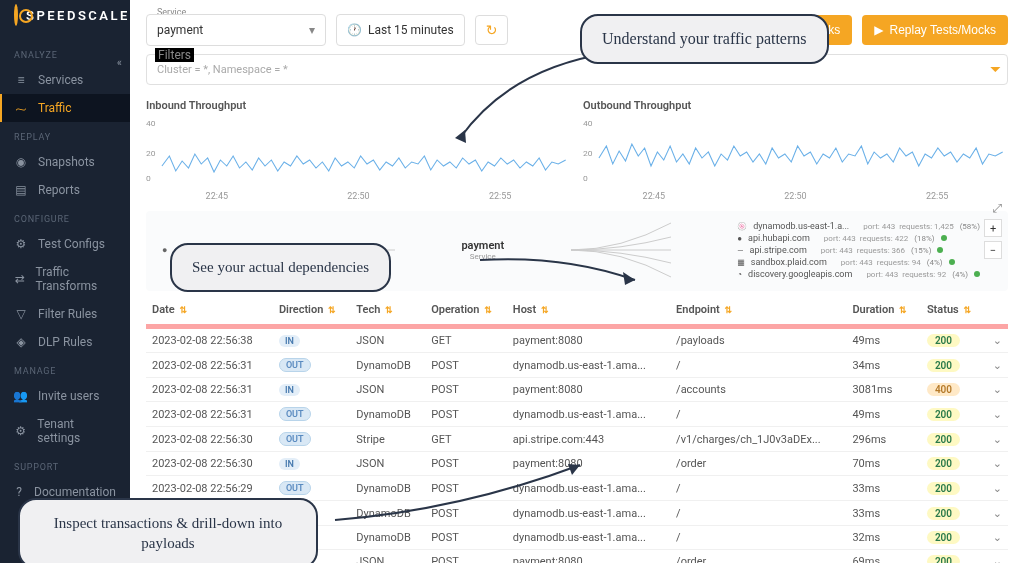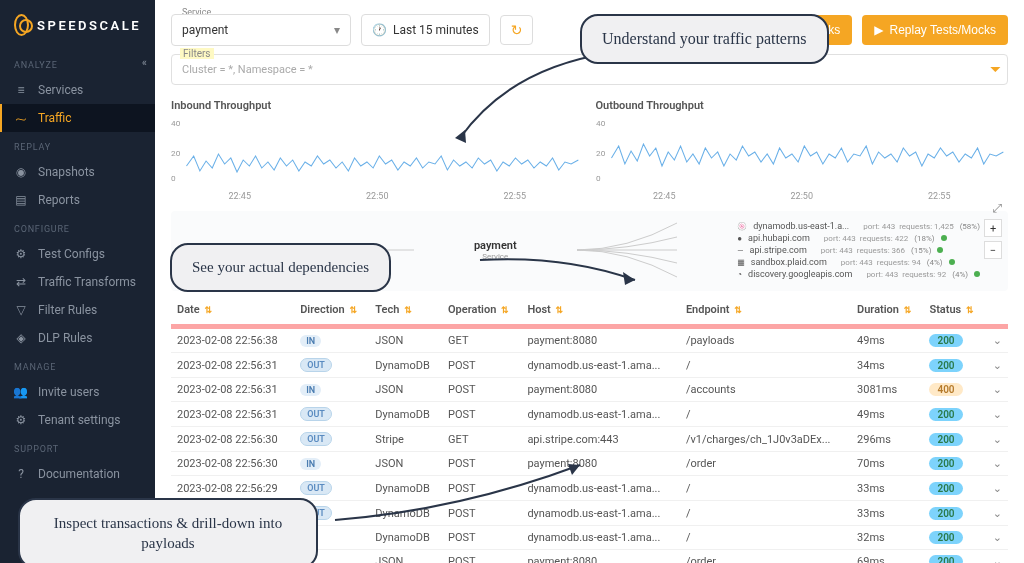--- a/index.html
+++ b/index.html
@@ -1,18 +1,18 @@
 <!DOCTYPE html>
 <html><head>
 <meta charset="utf-8">
 <style>
 * { box-sizing: border-box; margin: 0; padding: 0; }
 body { font-family: -apple-system, BlinkMacSystemFont, "Segoe UI", Roboto, sans-serif; font-size: 12px; color: #333; background: #f5f6f8; width: 1024px; height: 563px; overflow: hidden; position: relative; }
 .app { display: flex; height: 563px; }
-.sidebar { width: 155px; background: #1a2332; color: #8a93a0; padding-top: 14px; flex-shrink: 0; position: relative; }
+.sidebar { width: 130px; background: #1a2332; color: #8a93a0; padding-top: 4px; flex-shrink: 0; position: relative; }
 .logo { display: flex; align-items: center; padding: 0 14px 14px; }
 .logo-ring { width: 22px; height: 22px; border: 2.5px solid #f5a623; border-radius: 50%; margin-right: 8px; position: relative; }
 .logo-ring::after { content: ''; position: absolute; width: 10px; height: 10px; border: 2.5px solid #f5a623; border-radius: 50%; top: 3px; left: 3px; }
 .logo-text { color: #fff; font-size: 13px; letter-spacing: 2.5px; font-weight: 600; }
 .collapse-icon { position: absolute; right: 8px; top: 56px; color: #8a93a0; font-size: 11px; }
 .section-label { font-size: 9px; letter-spacing: 0.8px; color: #5a6575; padding: 10px 14px 6px; text-transform: uppercase; }
 .nav-item { display: flex; align-items: center; padding: 7px 14px; font-size: 12px; color: #8a93a0; cursor: pointer; gap: 10px; }
 .nav-item.active { background: #0d1420; color: #f5a623; border-left: 2px solid #f5a623; padding-left: 12px; }
 .nav-icon { width: 14px; height: 14px; display: inline-flex; align-items: center; justify-content: center; }
 .main { flex: 1; overflow: hidden; display: flex; flex-direction: column; background: #fff; }
@@ -20,21 +20,21 @@
 .select-wrap { position: relative; }
 .select-label { position: absolute; top: -7px; left: 8px; font-size: 9px; color: #888; background: #fff; padding: 0 3px; }
 .select-box { border: 1px solid #ddd; border-radius: 4px; padding: 8px 28px 8px 10px; font-size: 12px; min-width: 180px; background: #fff; position: relative; }
 .select-box::after { content: '▾'; position: absolute; right: 10px; top: 8px; color: #888; }
 .time-box { border: 1px solid #ddd; border-radius: 4px; padding: 8px 10px; font-size: 12px; background: #fff; display: flex; align-items: center; gap: 6px; }
 .refresh-btn { border: 1px solid #ddd; border-radius: 4px; padding: 6px 10px; color: #f5a623; background: #fff; font-size: 14px; }
 .spacer { flex: 1; }
 .orange-btn { background: #f5a623; color: #fff; border: none; border-radius: 4px; padding: 8px 12px; font-size: 12px; display: flex; align-items: center; gap: 6px; }
 .filter-row { padding: 0 16px 8px; }
 .filter-box { border: 1px solid #e0e0e0; border-radius: 4px; padding: 8px 10px; font-size: 11px; color: #aaa; position: relative; }
-.filter-label { position: absolute; top: -7px; left: 8px; font-size: 10px; color: #888; background: #fef9c3; padding: 0 3px; }
+.filter-label { position: absolute; top: -7px; left: 8px; font-size: 12px; color: #888; background: #000000; padding: 0 3px; }
 .filter-icon { position: absolute; right: 6px; top: 6px; color: #f5a623; font-size: 14px; }
 .charts-row { display: flex; gap: 12px; padding: 6px 16px; }
 .chart-panel { flex: 1; background: #fff; }
 .chart-title { font-size: 11px; font-weight: 600; color: #555; margin-bottom: 4px; }
 .chart-svg { width: 100%; height: 70px; }
 .chart-axis-labels { display: flex; justify-content: space-around; font-size: 9px; color: #999; margin-top: 2px; }
 .deps-panel { padding: 4px 16px 6px; position: relative; background: #fafbfc; margin: 4px 16px; border-radius: 4px; }
 .dep-row { display: flex; align-items: center; gap: 8px; justify-content: space-between; }
 .dep-center { font-size: 11px; font-weight: 600; }
 .dep-center-sub { font-size: 8px; color: #999; }
@@ -50,21 +50,21 @@
 .expand-icon { position: absolute; right: 6px; top: -10px; font-size: 12px; color: #888; }
 .table-wrap { flex: 1; overflow: auto; padding: 0 16px; }
 table { width: 100%; border-collapse: collapse; font-size: 11px; }
 th { text-align: left; padding: 8px 6px; font-weight: 600; color: #555; border-bottom: 5px solid #fca5a5; white-space: nowrap; }
 th .sort { color: #f5a623; font-size: 9px; margin-left: 2px; }
 td { padding: 5px 6px; border-bottom: 1px solid #f0f0f0; color: #555; white-space: nowrap; overflow: hidden; text-overflow: ellipsis; }
 .dir-badge { display: inline-block; padding: 1px 6px; border-radius: 8px; font-size: 9px; font-weight: 600; }
 .dir-in { background: #e3eef8; color: #4a7cb0; }
 .dir-out { background: #d9e8f5; color: #5a8bc0; border: 1px solid #b8d4ea; }
 .status-badge { display: inline-block; padding: 1px 8px; border-radius: 8px; font-size: 10px; font-weight: 600; }
-.status-200 { background: #7dd3fc; color: #2a7a4a; }
+.status-200 { background: #fef9c3; color: #2a7a4a; }
 .status-400 { background: #ffe9c7; color: #b57a2a; }
 .chev { color: #888; font-size: 11px; text-align: right; }
 .annotation { position: absolute; background: #f0f0f2; border: 2px solid #2a3548; border-radius: 18px; padding: 14px 20px; font-family: "Comic Sans MS", cursive; font-size: 16px; color: #2a3548; z-index: 50; white-space: nowrap; }
 .annotation.small { font-size: 15px; }
 svg.arrow { position: absolute; z-index: 49; pointer-events: none; }
 .curve-svg { position: absolute; pointer-events: none; }
 </style>
 </head>
 <body>
 

